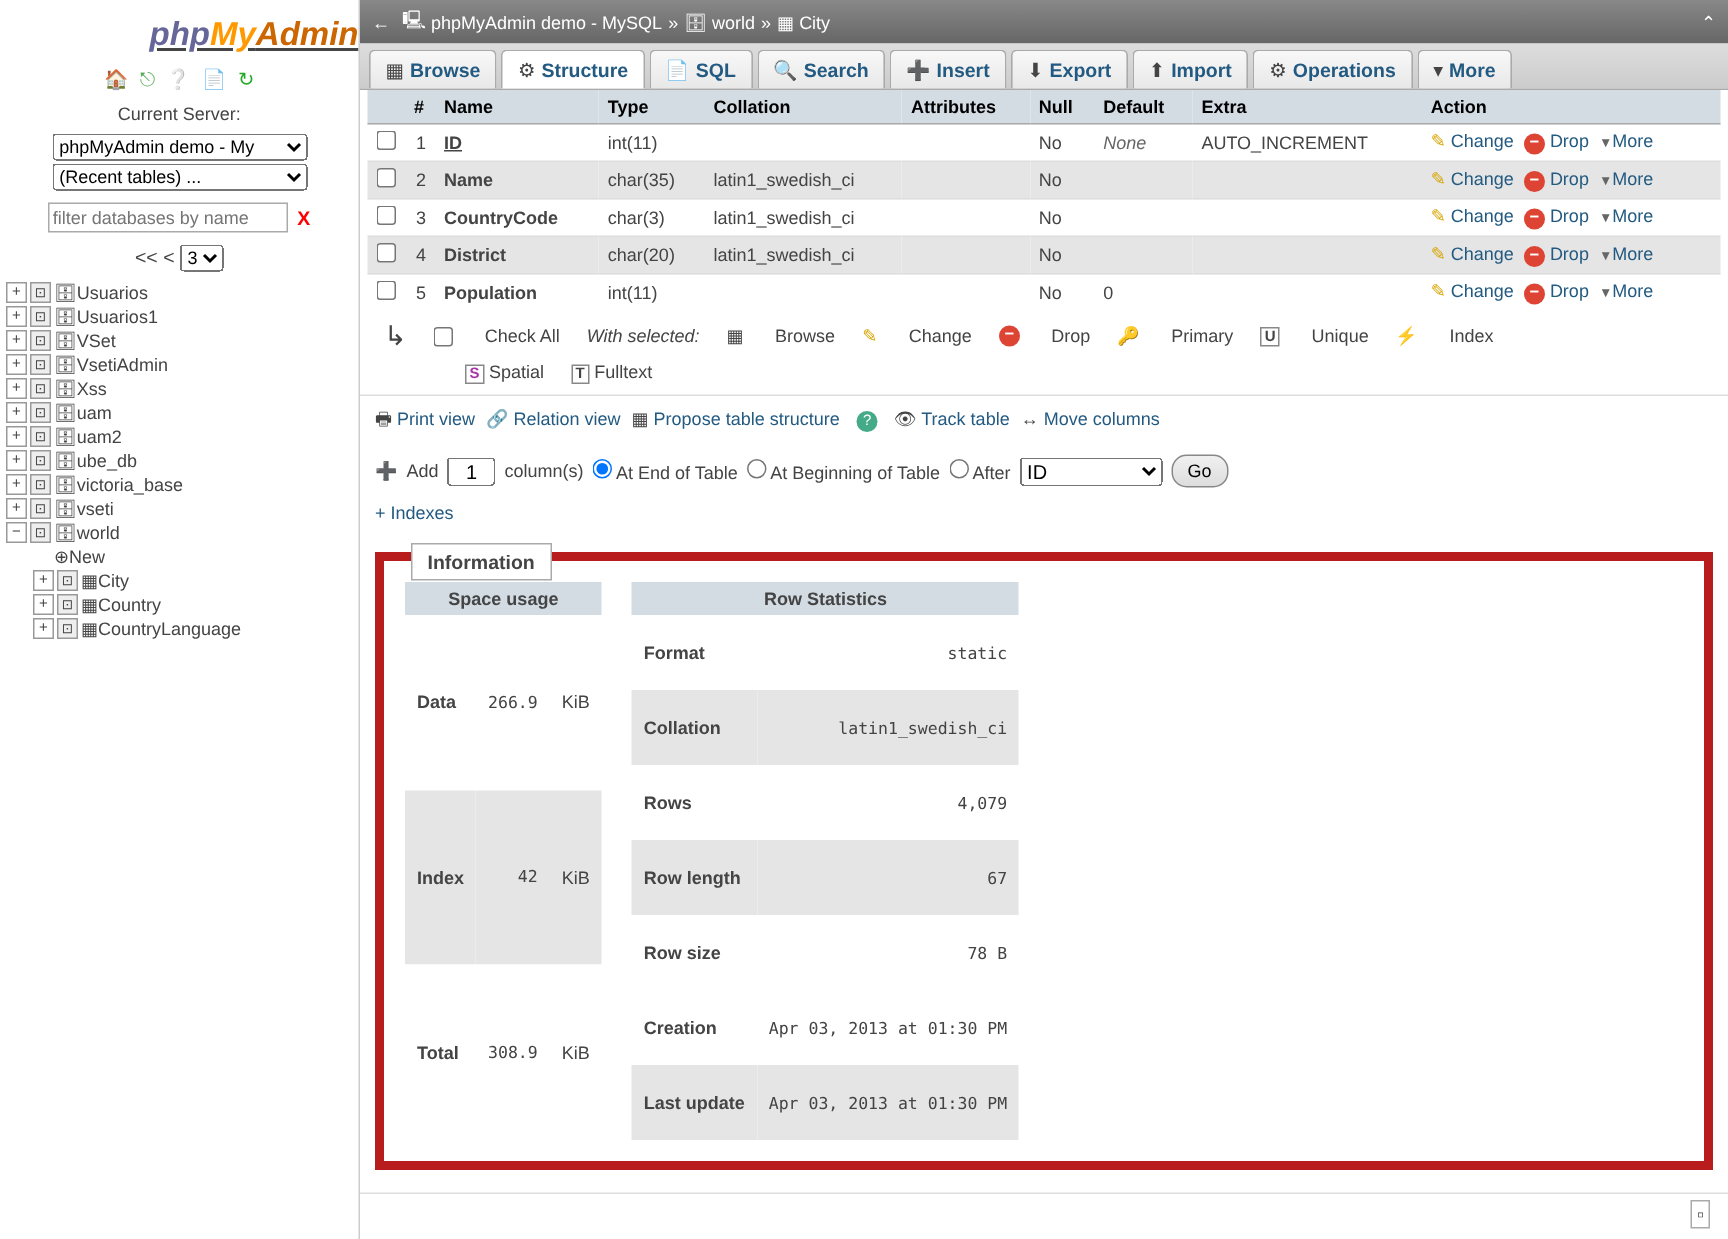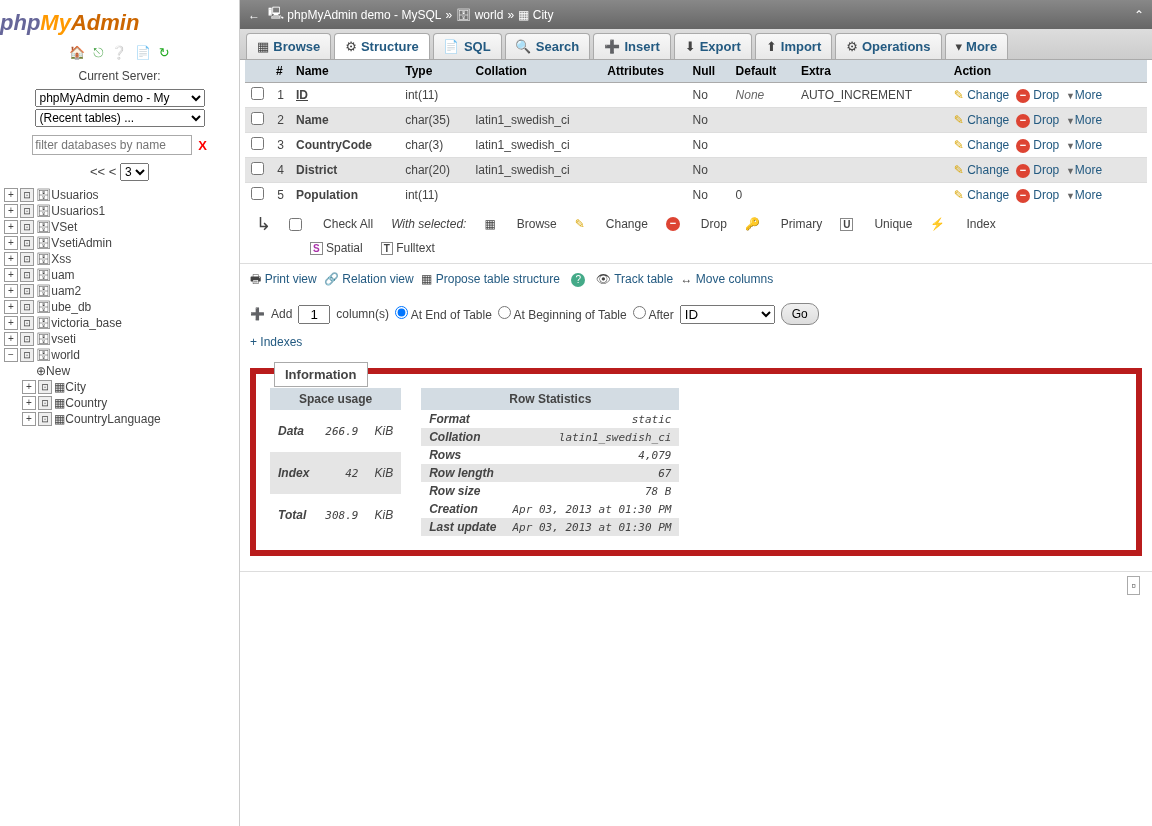--- a/index.html
+++ b/index.html
@@ -2,21 +2,21 @@
 <html><head>
 <meta charset="utf-8">
 <style>
 * { box-sizing: border-box; margin: 0; padding: 0; }
 body { font-family: sans-serif; font-size: 13px; color: #444; background: #fff; }
 .main-layout { display: flex; width: 1152px; height: 826px; }
 .sidebar { width: 240px; background: #fff; border-right: 1px solid #ccc; padding: 5px 0; overflow: hidden; }
 .content { flex: 1; display: flex; flex-direction: column; background: #fff; }
 
 
-.logo { text-align: left; padding: 5px 0; font-size: 22px; font-weight: bold; font-style: italic; }
+.logo { text-align: right; padding: 5px 0; font-size: 22px; font-weight: bold; font-style: italic; text-decoration: underline; }
 .logo-php { color: #666699; }
 .logo-my { color: #ff9900; }
 .logo-admin { color: #cc6600; }
 
 
 .top-icons { text-align: center; padding: 4px 0; }
 .top-icons span { margin: 0 2px; cursor: pointer; }
 
 
 .server-label { text-align: center; font-size: 12px; padding: 4px 0; }
@@ -82,21 +82,21 @@
 
 .indexes-link { padding: 4px 10px; font-size: 12px; }
 .indexes-link a { color: #235a81; }
 
 
 .info-fieldset { margin: 15px 10px; border: 6px solid #b91c1c; padding: 14px; position: relative; }
 .info-legend { position: absolute; top: -12px; left: 18px; background: #fff; border: 1px solid #aaa; padding: 4px 10px; font-weight: bold; font-size: 13px; }
 .info-tables { display: flex; gap: 20px; }
 .stat-table { border-collapse: collapse; font-size: 12px; }
 .stat-table th { background: #d3dce3; padding: 4px 8px; text-align: center; font-weight: bold; }
-.stat-table td { padding: 2px 8px; font-style: italic; }
+.stat-table td { padding: 18px 8px; }
 .stat-table tr.odd { background: #fff; }
 .stat-table tr.even { background: #e5e5e5; }
 .stat-table .label { font-weight: bold; }
 .stat-table .num { text-align: right; font-family: monospace; font-size: 11px; }
 .stat-table .unit { font-family: sans-serif; }
 
 .footer-icon { text-align: right; padding: 6px 12px; border-top: 1px solid #ddd; }
 </style>
 </head>
 <body>

